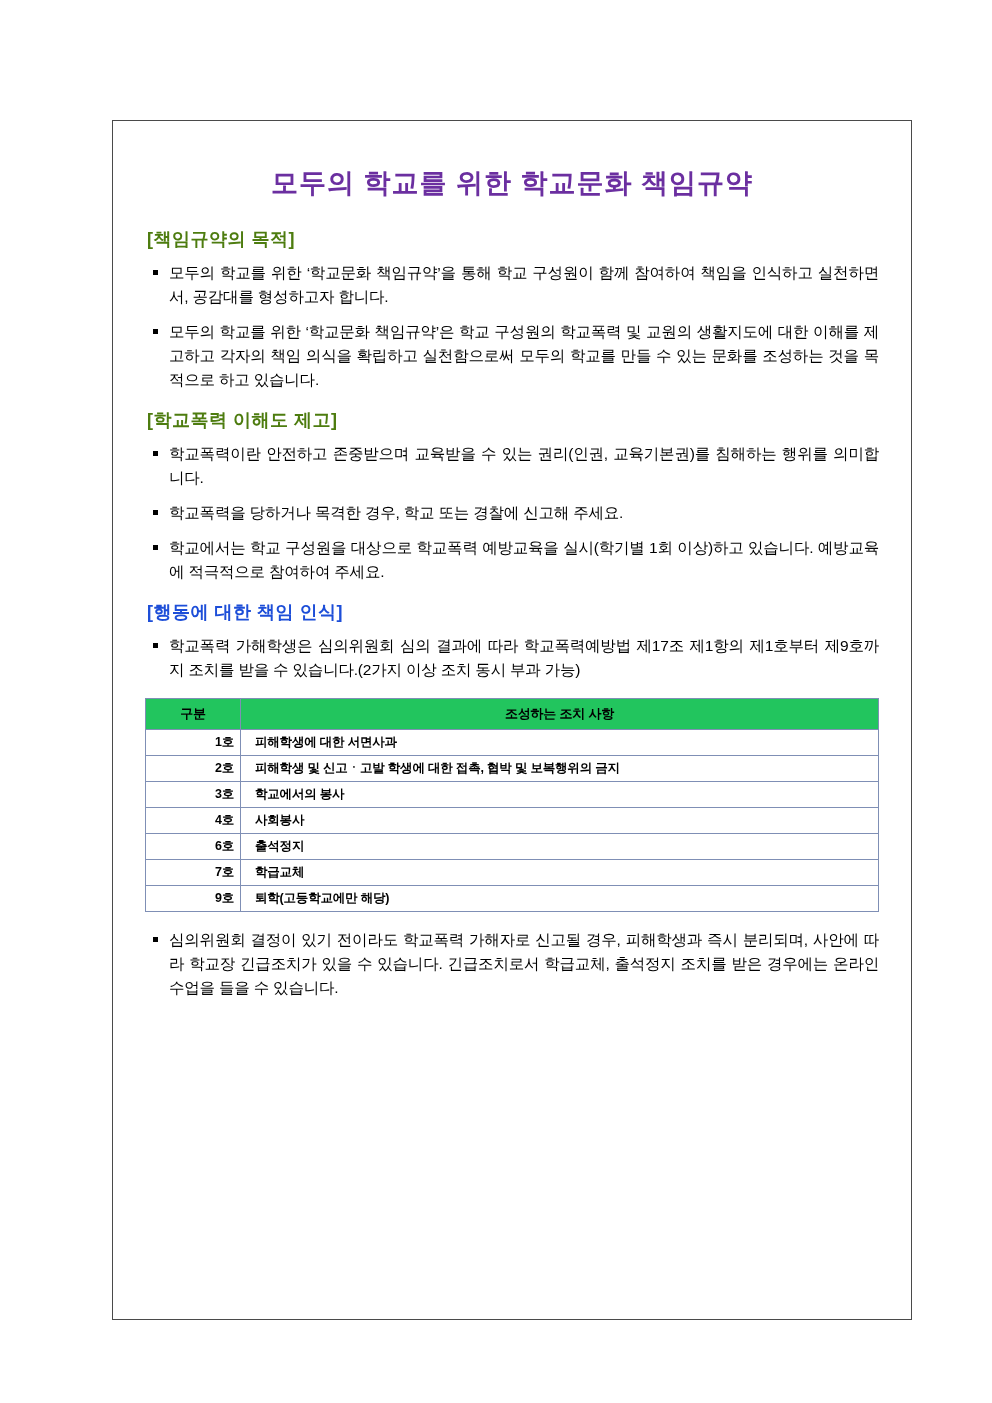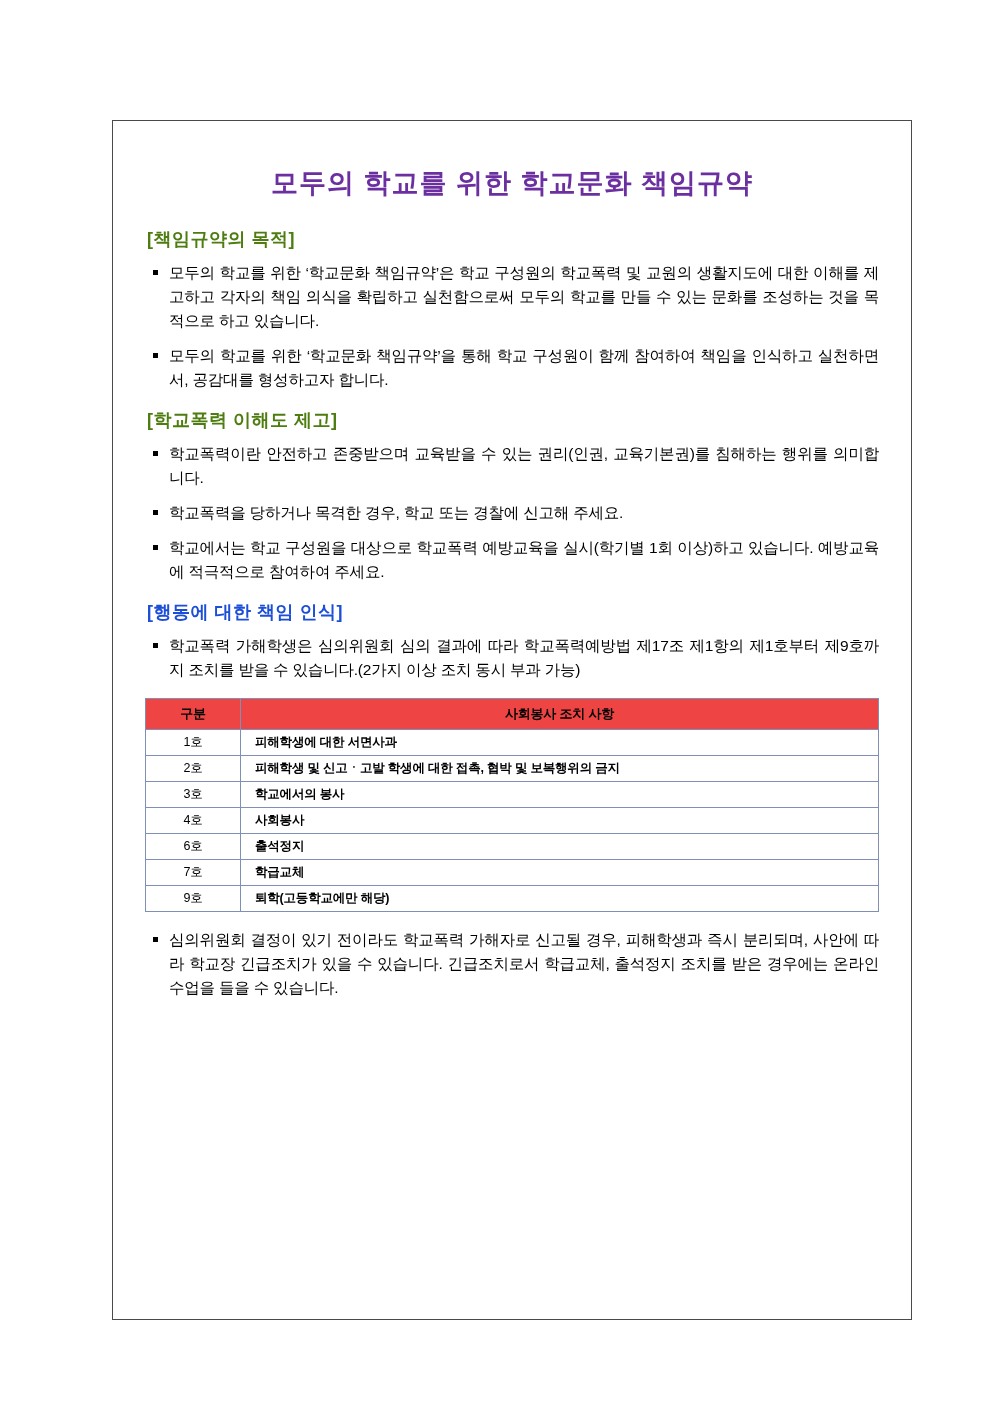--- a/index.html
+++ b/index.html
@@ -72,73 +72,73 @@
     margin: 4px 0 16px 0;
     font-size: 12.5px;
   }
   .measures-table th,
   .measures-table td {
     border: 1px solid #7f8fb5;
     padding: 4px 6px;
     letter-spacing: -0.2px;
   }
   .measures-table thead th {
-    background: #ef4444;
+    background: #22c55e;
     font-weight: bold;
     text-align: center;
     padding: 6px 6px;
     font-size: 13px;
   }
   .measures-table thead th.col-no {
     width: 82px;
   }
   .measures-table td.cell-no {
-    text-align: center;
-    font-weight: normal;
+    text-align: right;
+    font-weight: bold;
     width: 82px;
   }
   .measures-table td.cell-desc {
     text-align: left;
     font-weight: bold;
     padding-left: 14px;
   }
   .tail-list {
     margin-top: 14px;
   }
 </style>
 </head>
 <body>
 
 <div class="page">
 
   <h1 class="doc-title">모두의 학교를 위한 학교문화 책임규약</h1>
 
   <h2 class="section-heading">[책임규약의 목적]</h2>
   <ul class="bullet-list">
+    <li class="bullet-item">모두의 학교를 위한 ‘학교문화 책임규약’을 통해 학교 구성원이 함께 참여하여 책임을 인식하고 실천하면서, 공감대를 형성하고자 합니다.</li>
     <li class="bullet-item">모두의 학교를 위한 ‘학교문화 책임규약’은 학교 구성원의 학교폭력 및 교원의 생활지도에 대한 이해를 제고하고 각자의 책임 의식을 확립하고 실천함으로써 모두의 학교를 만들 수 있는 문화를 조성하는 것을 목적으로 하고 있습니다.</li>
-    <li class="bullet-item">모두의 학교를 위한 ‘학교문화 책임규약’을 통해 학교 구성원이 함께 참여하여 책임을 인식하고 실천하면서, 공감대를 형성하고자 합니다.</li>
   </ul>
 
   <h2 class="section-heading">[학교폭력 이해도 제고]</h2>
   <ul class="bullet-list">
     <li class="bullet-item">학교폭력이란 안전하고 존중받으며 교육받을 수 있는 권리(인권, 교육기본권)를 침해하는 행위를 의미합니다.</li>
     <li class="bullet-item">학교폭력을 당하거나 목격한 경우, 학교 또는 경찰에 신고해 주세요.</li>
     <li class="bullet-item">학교에서는 학교 구성원을 대상으로 학교폭력 예방교육을 실시(학기별 1회 이상)하고 있습니다. 예방교육에 적극적으로 참여하여 주세요.</li>
   </ul>
 
   <h2 class="section-heading purple-dark">[행동에 대한 책임 인식]</h2>
   <ul class="bullet-list">
     <li class="bullet-item">학교폭력 가해학생은 심의위원회 심의 결과에 따라 학교폭력예방법 제17조 제1항의 제1호부터 제9호까지 조치를 받을 수 있습니다.(2가지 이상 조치 동시 부과 가능)</li>
   </ul>
 
   <table class="measures-table">
     <thead>
       <tr>
         <th class="col-no">구분</th>
-        <th>사회봉사 조치 사항</th>
+        <th>조성하는 조치 사항</th>
       </tr>
     </thead>
     <tbody>
       <tr>
         <td class="cell-no">1호</td>
         <td class="cell-desc">피해학생에 대한 서면사과</td>
       </tr>
       <tr>
         <td class="cell-no">2호</td>
         <td class="cell-desc">피해학생 및 신고ㆍ고발 학생에 대한 접촉, 협박 및 보복행위의 금지</td>

